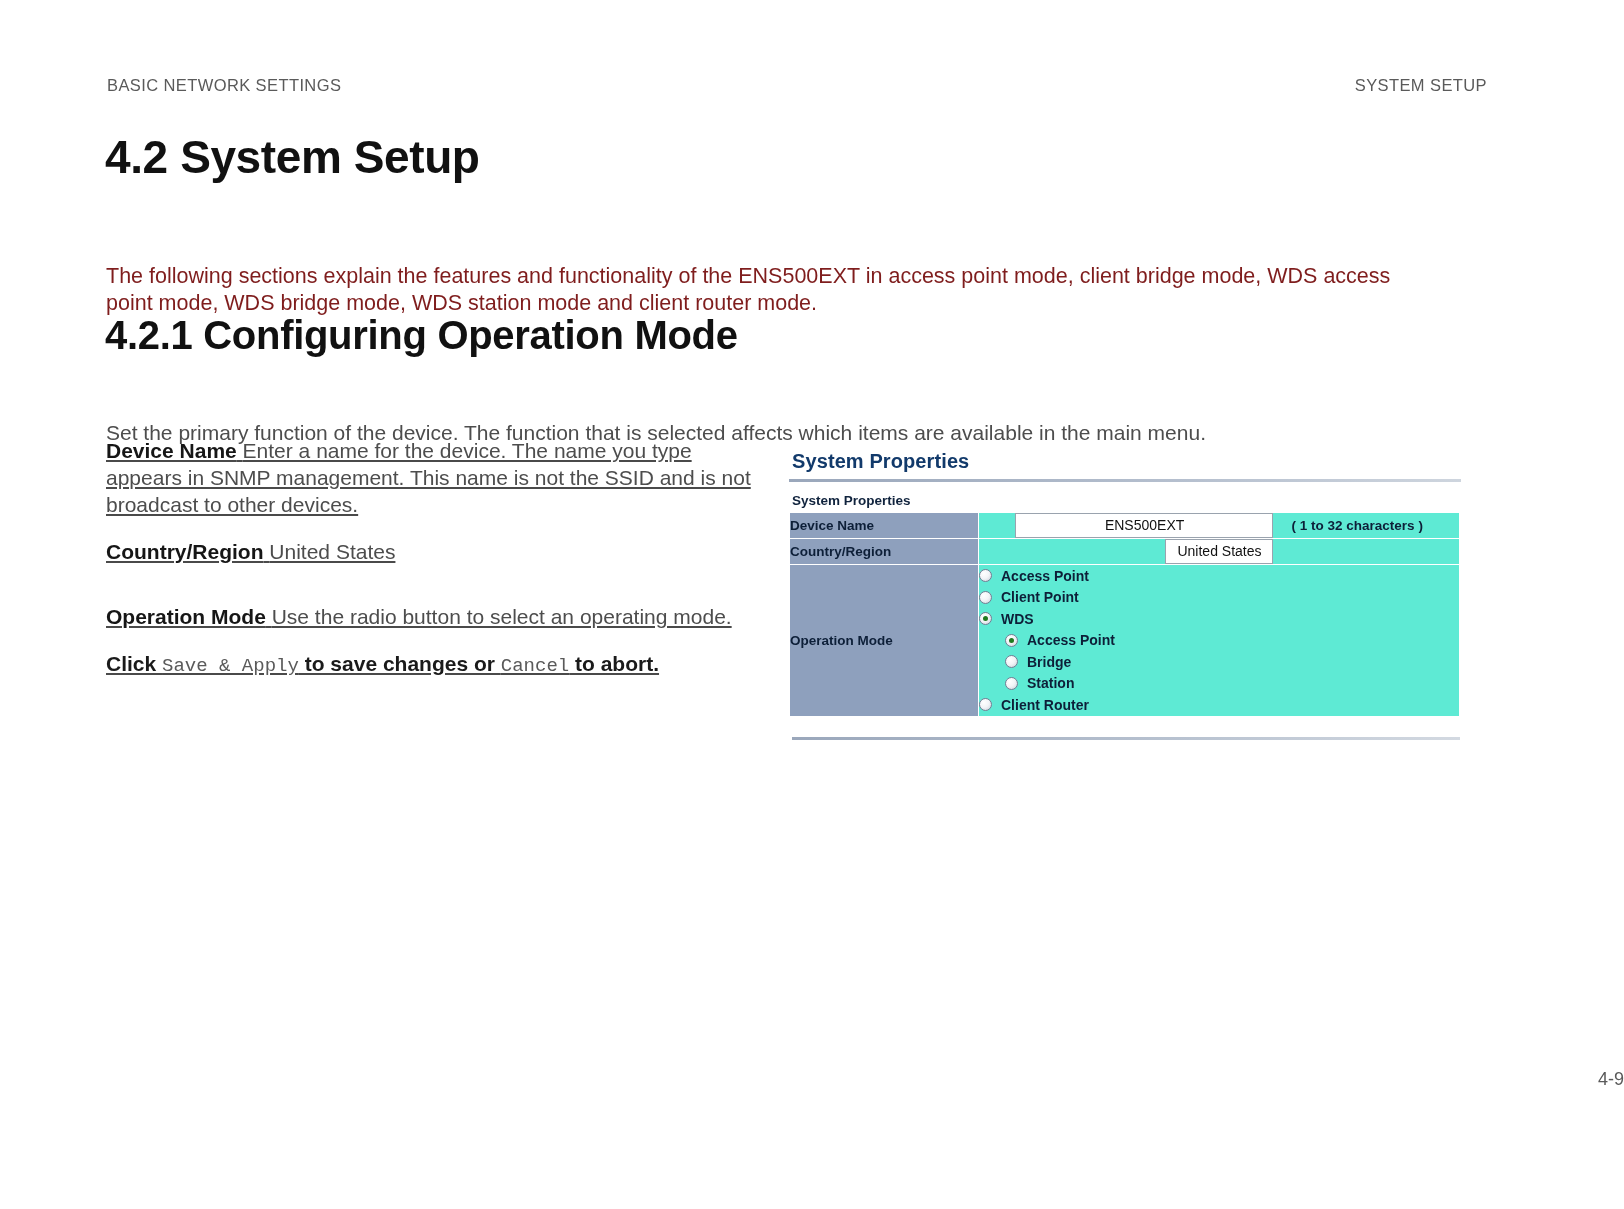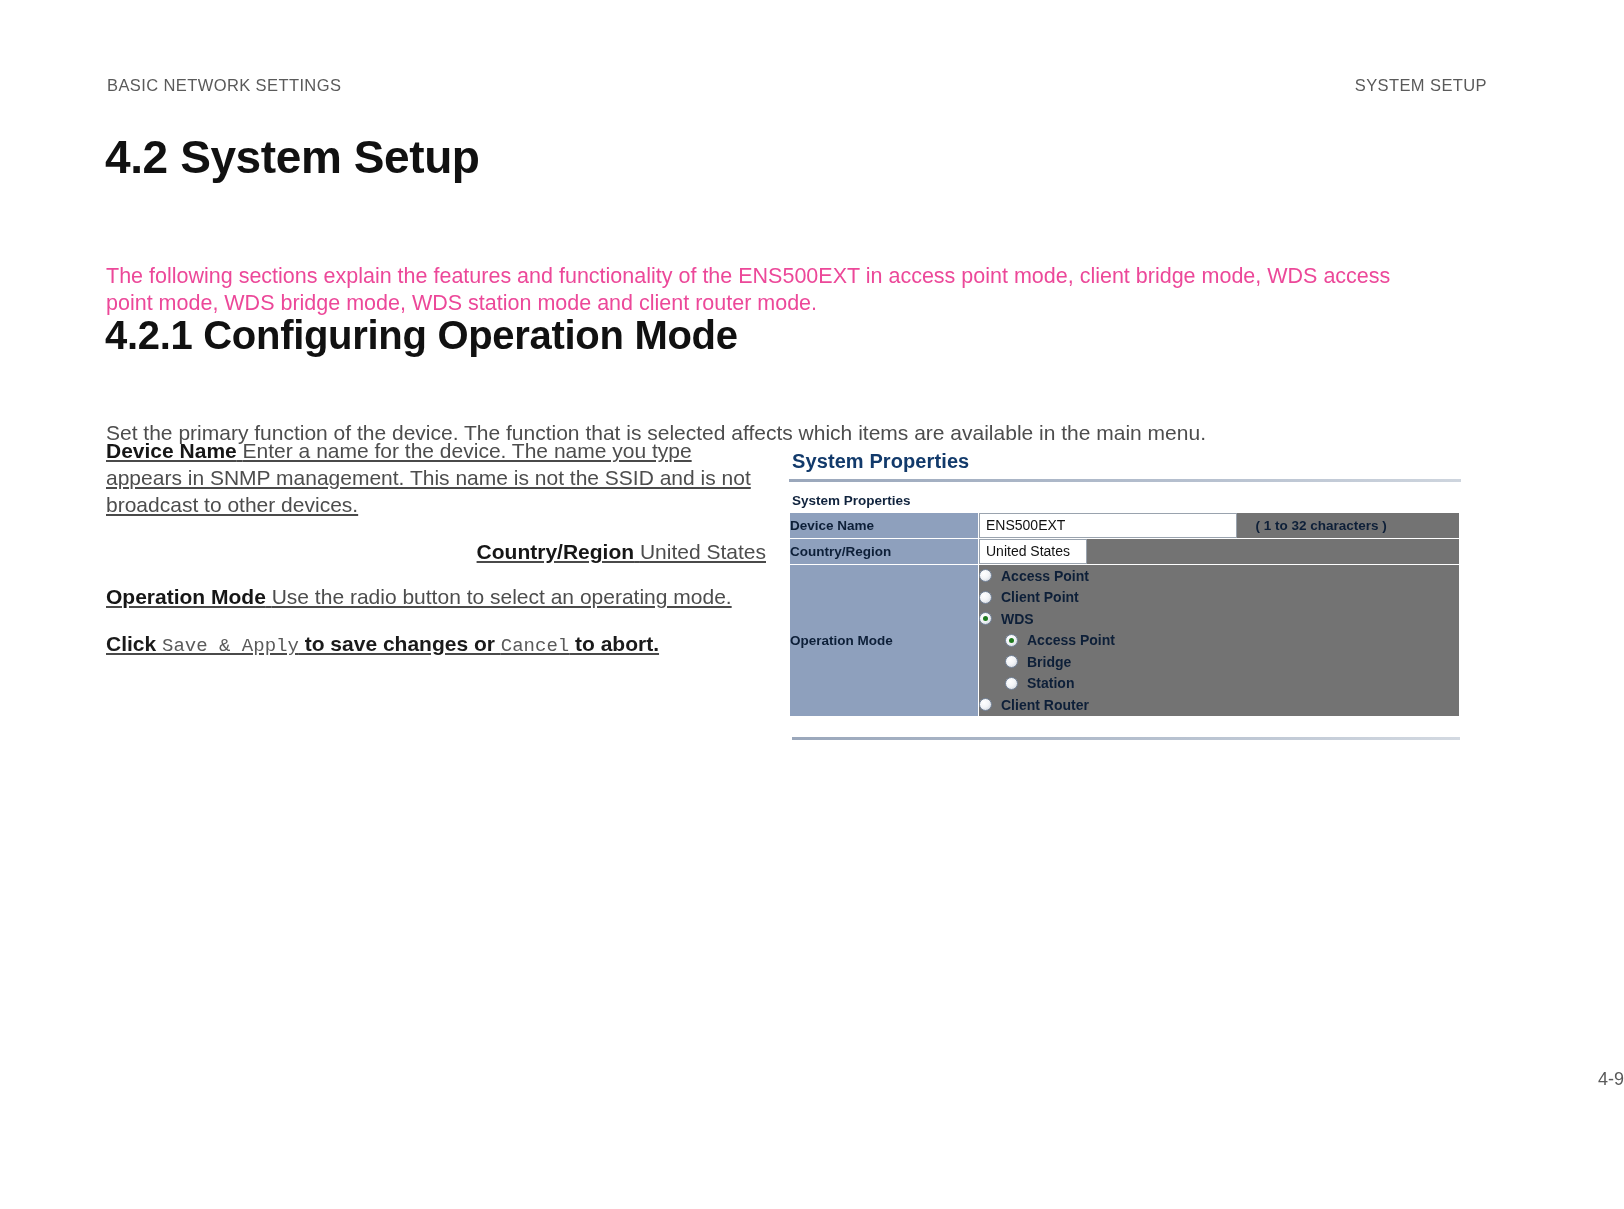--- a/index.html
+++ b/index.html
@@ -52,21 +52,21 @@
   }
 
   
   .intro-para {
     position: absolute;
     left: 106px;
     top: 241px;
     width: 1320px;
     font-size: 21.5px;
     line-height: 27px;
-    color: #ec4899;
+    color: #7f1d1d;
   }
   .lead-para {
     position: absolute;
     left: 106px;
     top: 398px;
     width: 1240px;
     font-size: 21px;
     line-height: 27px;
     color: #4d4d4d;
   }
@@ -81,21 +81,21 @@
   .term-block {
     font-size: 21px;
     line-height: 27px;
     color: #4d4d4d;
     margin-bottom: 20px;
   }
   .term-block b {
     color: #161616;
     font-weight: bold;
   }
-  .term-block.gap-big { margin-bottom: 18px; text-align: right; }
+  .term-block.gap-big { margin-bottom: 38px; }
   .mono {
     font-family: "Liberation Mono", "DejaVu Sans Mono", monospace;
     font-size: 19px;
     color: #5a5a5a;
   }
   .click-line {
     font-size: 21px;
     line-height: 27px;
     color: #4d4d4d;
   }
@@ -142,22 +142,23 @@
   }
   td.lbl {
     width: 188px;
     background: #8ea0bd;
     color: #0d1f38;
     font-size: 13.5px;
     font-weight: bold;
     padding: 7px 0 7px 9px;
   }
   td.val {
-    background: #737373;
+    background: #5eead4;
     padding: 6px 0 6px 12px;
+    text-align: center;
   }
   .fake-input {
     display: inline-block;
     background: #ffffff;
     border: 1px solid #9aa3ae;
     color: #111111;
     font-size: 14px;
     padding: 3px 5px 4px 6px;
     vertical-align: middle;
   }

